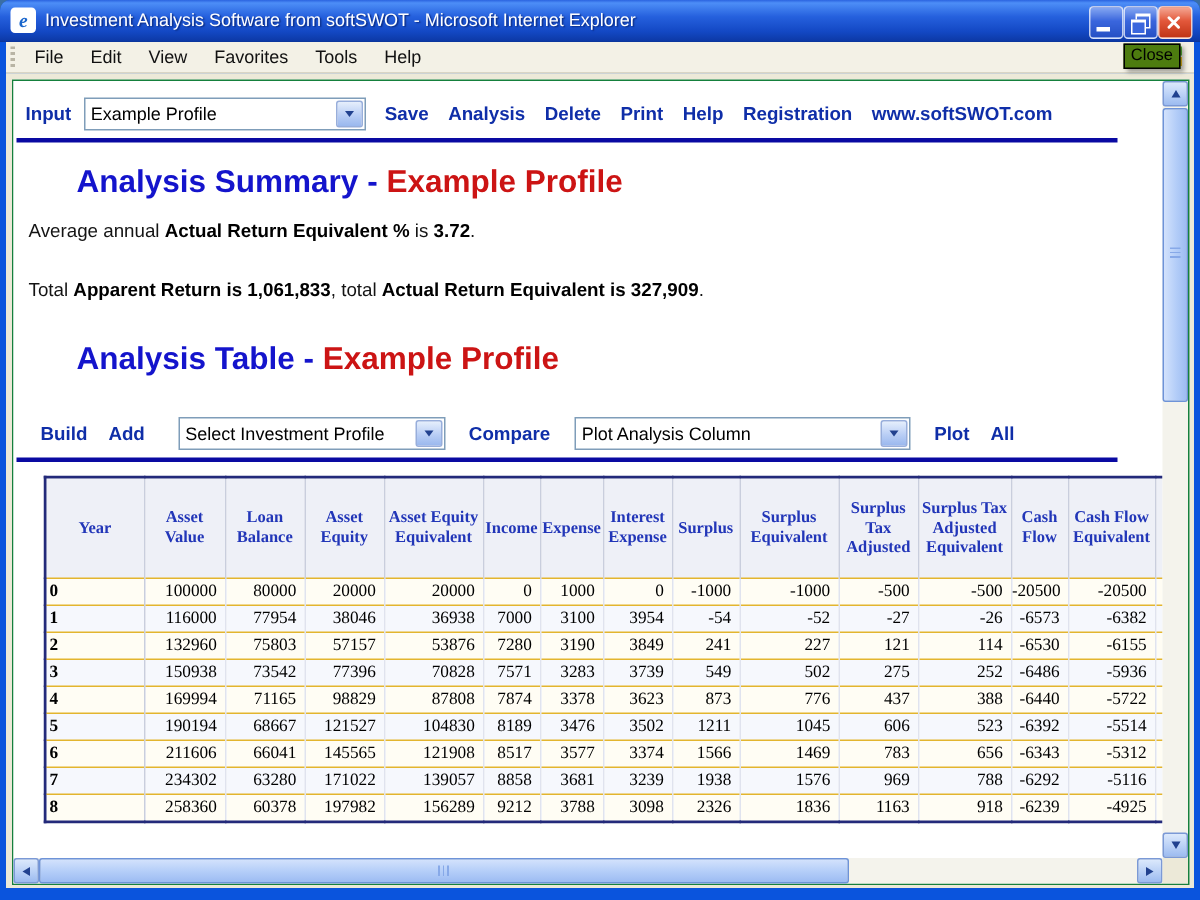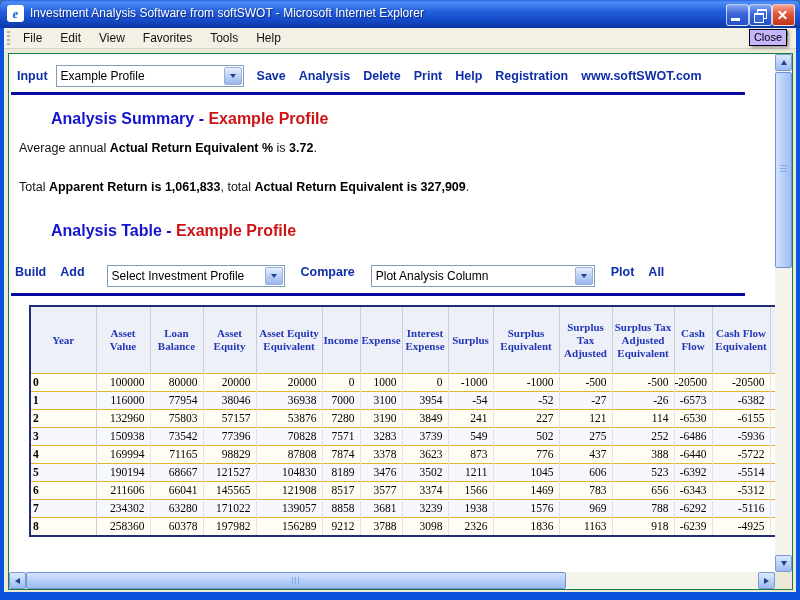--- a/index.html
+++ b/index.html
@@ -15,21 +15,21 @@
     text-shadow:1px 1px 1px #0a2a80;white-space:nowrap;}
   .tb-btn{position:absolute;top:4px;width:21px;height:20px;border-radius:3px;border:1px solid rgba(255,255,255,.7);}
   .btn-min{right:51px;background:linear-gradient(#86a8f2,#3a66dd 45%,#2550c4);}
   .btn-max{right:28px;background:linear-gradient(#86a8f2,#3a66dd 45%,#2550c4);}
   .btn-close{right:5px;background:linear-gradient(#f5a793,#e2573a 45%,#c03416);}
   .glyph-min{position:absolute;left:4px;bottom:4px;width:9px;height:3px;background:#fff;}
   .glyph-max-a{position:absolute;left:7px;top:4px;width:8px;height:7px;border:1px solid #fff;border-top-width:2px;}
   .glyph-max-b{position:absolute;left:4px;top:8px;width:8px;height:7px;border:1px solid #fff;border-top-width:2px;background:#3a66dd;}
   .glyph-x1,.glyph-x2{position:absolute;left:4px;top:9px;width:11px;height:2px;background:#fff;border-radius:1px;}
   .glyph-x1{transform:rotate(45deg);} .glyph-x2{transform:rotate(-45deg);}
-  .tooltip{position:absolute;top:29px;right:13px;background:#c4b5fd;border:1px solid #000;
+  .tooltip{position:absolute;top:29px;right:13px;background:#4d7c0f;border:1px solid #000;
     font-size:11px;padding:1px 4px 2px 4px;z-index:50;box-shadow:2px 2px 3px rgba(0,0,0,.35);}
 
   
   .menubar{position:absolute;top:28px;left:4px;right:4px;height:20px;background:#f3f1e6;
     border-bottom:1px solid #d9d5c4;display:flex;align-items:center;}
   .menu-grip{width:3px;height:14px;margin:0 4px 0 3px;
     background:repeating-linear-gradient(180deg,#b8b4a4 0 2px,transparent 2px 4px);}
   .menu-item{font-size:12px;color:#111;padding:13px 9px;}
   .flag{position:absolute;right:7px;top:3px;width:14px;height:14px;}
   .flag span{position:absolute;width:6px;height:6px;}
@@ -48,29 +48,29 @@
   .xp-select{position:relative;height:20px;background:#fff;border:1px solid #7f9db9;
     display:flex;align-items:center;padding-left:4px;font-size:12px;color:#000;margin-left:8px;}
   .sel-toolbar{width:182px;} .sel-build{width:172px;} .sel-plot{width:218px;}
   .arrow-box{position:absolute;right:1px;top:1px;bottom:1px;width:16px;border-radius:2px;
     background:linear-gradient(#e6effc,#b9cef5 55%,#9ab8ee);border:1px solid #98aedb;
     display:flex;align-items:center;justify-content:center;}
   .tri-down{width:0;height:0;border-left:3.5px solid transparent;border-right:3.5px solid transparent;border-top:4.5px solid #21418f;}
   .rule{height:3px;background:#0a0aa2;margin:4px 30px 0 2px;}
 
   
-  .hdg{margin:15px 0 0 42px;font-size:16px;font-weight:bold;color:#1414cc;white-space:nowrap;}
+  .hdg{margin:15px 0 0 42px;font-size:21px;font-weight:bold;color:#1414cc;white-space:nowrap;}
   .hdg .red{color:#cc1414;}
   .para{margin:13px 0 0 10px;}
   .para2{margin-top:23px;}
   .sum-line{font-size:12.5px;line-height:15.5px;color:#141414;white-space:nowrap;}
   .sum-line .bseg{font-weight:bold;color:#000;}
 
   
-  .build-row{display:flex;align-items:flex-start;margin:25px 0 0 0;padding-left:6px;height:24px;}
+  .build-row{display:flex;align-items:center;margin:25px 0 0 0;padding-left:18px;height:24px;}
   .build-link{font-weight:bold;font-size:12.5px;color:#0f2ea8;text-decoration:none;margin-right:14px;}
   .cmp{margin:0 8px 0 16px;}
 
   
   .table-wrap{margin:9px 0 0 20px;width:753px;overflow:hidden;}
   table{border-collapse:collapse;table-layout:fixed;width:804px;border:2px solid #232a7a;}
   th{font:bold 11px/13px "Liberation Serif",serif;color:#2236b8;text-align:center;vertical-align:middle;
     background:#eef0f7;border-right:1px solid #c9cedd;height:64px;padding:1px;overflow:hidden;}
   td{font:11.5px/17px "Liberation Serif",serif;color:#000;text-align:right;padding:0 5px 0 0;
     border-right:1px solid #e0e3ee;border-top:1px solid #e3b52e;overflow:hidden;white-space:nowrap;}

